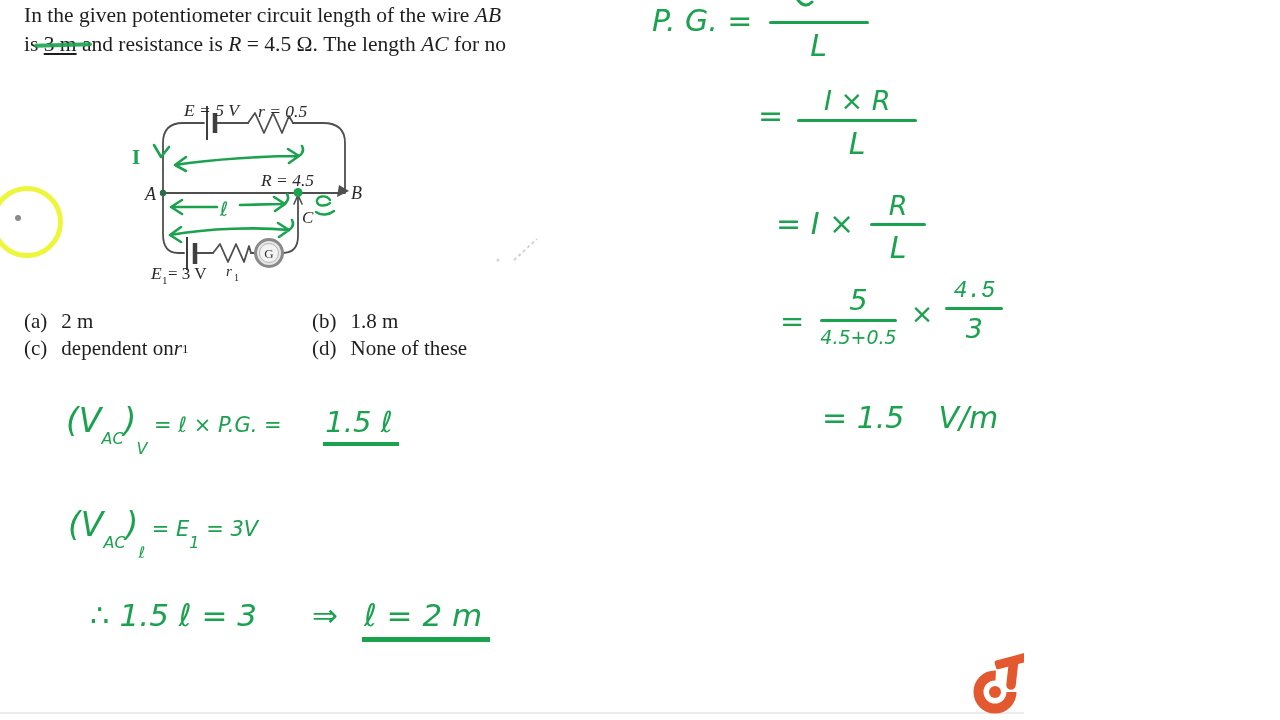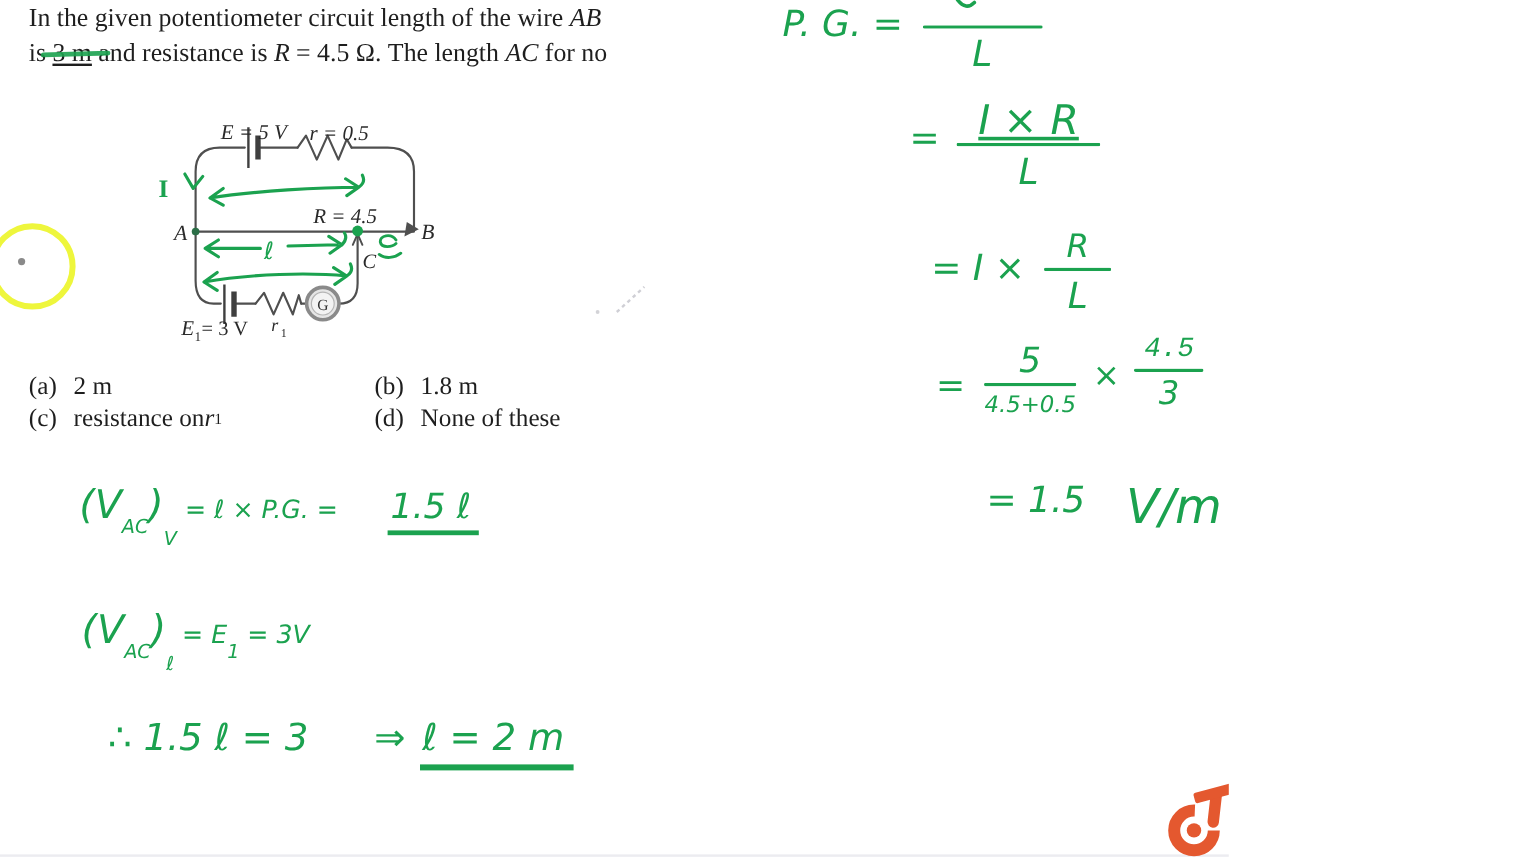--- a/index.html
+++ b/index.html
@@ -23,21 +23,21 @@
   
   .hand{font-family:"DejaVu Sans",sans-serif;font-style:italic;color:#1ba24f;}
   .hl{position:absolute;white-space:nowrap;line-height:1;}
   .hl .paren{font-size:33px;}
   .hl .sub{font-size:16px;vertical-align:-12px;}
   .hl .sub2{font-size:16px;vertical-align:-22px;}
   .hl .mid{font-size:21px;}
   .hl .res{font-size:29px;border-bottom:4px solid #1ba24f;padding:0 6px 3px 2px;margin-left:35px;}
   .hl3{font-size:31px;}
   .hl3 .arrow{margin-left:55px;}
-  .hl3 .res2{margin-left:12px;border-bottom:5px solid #1ba24f;padding:0 8px 4px 2px;}
+  .hl3 .res2{margin-left:24px;border-bottom:5px solid #1ba24f;padding:0 8px 4px 2px;}
   .hrow{position:absolute;display:flex;align-items:flex-start;white-space:nowrap;}
   .frac{display:inline-flex;flex-direction:column;align-items:center;}
   .frac .bar{align-self:stretch;border-top:3.5px solid #1ba24f;border-radius:2px;margin:1px 0 2px;}
   .logo{position:absolute;left:968px;top:652px;display:flex;align-items:center;}
   .wordmark{font-family:"DejaVu Sans",sans-serif;font-weight:bold;font-size:49px;color:#e4582f;
             letter-spacing:-2px;margin-left:8px;line-height:64px;}
   .pointer{position:absolute;left:-9px;top:186px;width:62px;height:62px;border:5px solid #eef63c;
            border-radius:50%;}
   .pointer-dot{position:absolute;left:15px;top:215px;width:6px;height:6px;border-radius:50%;background:#8a8a8a;}
   .bottom-line{position:absolute;left:0;top:712px;width:1280px;height:2px;background:#ececf0;}
@@ -124,21 +124,21 @@
           <span>2 m</span>
         </div>
       <div class="opt">
           <span class="okey">(b)</span>
           <span>1.8 m</span>
         </div>
     </div>
     <div class="orow">
       <div class="opt col1">
           <span class="okey">(c)</span>
-          <span>resistance on </span>
+          <span>dependent on </span>
           <i>r</i>
           <sub>1</sub>
         </div>
       <div class="opt">
           <span class="okey">(d)</span>
           <span>None of these</span>
         </div>
     </div>
   </div>
 
@@ -159,21 +159,21 @@
     <span style="font-size:30px;line-height:42px;">P. G. =</span>
     <span class="frac" style="width:100px;margin-left:16px;">
       <span style="height:20px;"></span>
       <span class="bar"></span>
       <span style="font-size:30px;line-height:40px;">L</span>
     </span>
   </div>
   <div class="hrow hand" style="left:758px;top:84px;">
     <span style="font-size:30px;padding-top:14px;">=</span>
     <span class="frac" style="margin-left:14px;min-width:120px;">
-      <span style="font-size:34px;line-height:34px;text-decoration:underline;">I × R</span>
+      <span style="font-size:27px;line-height:34px;">I × R</span>
       <span class="bar"></span>
       <span style="font-size:30px;line-height:40px;">L</span>
     </span>
   </div>
   <div class="hrow hand" style="left:776px;top:190px;">
     <span style="font-size:30px;padding-top:16px;">= I ×</span>
     <span class="frac" style="margin-left:16px;min-width:56px;">
       <span style="font-size:27px;line-height:32px;">R</span>
       <span class="bar"></span>
       <span style="font-size:30px;line-height:40px;">L</span>
@@ -188,21 +188,21 @@
     </span>
     <span style="font-size:27px;padding-top:16px;margin-left:14px;">×</span>
     <span class="frac" style="margin-left:12px;margin-top:-6px;min-width:58px;">
       <span style="font-size:23px;line-height:30px;font-family:Liberation Mono, monospace;">4.5</span>
       <span class="bar"></span>
       <span style="font-size:27px;line-height:34px;">3</span>
     </span>
   </div>
   <div class="hrow hand" style="left:806px;top:400px;">
     <span style="font-size:30px;margin-left:16px;">= 1.5</span>
-    <span style="font-size:40px;margin-left:34px;text-align:right;">V/m</span>
+    <span style="font-size:30px;margin-left:34px;text-align:right;">V/m</span>
   </div>
 
   <div class="pointer"></div>
   <div class="pointer-dot"></div>
 
   <div class="bottom-line"></div>
 
   <div class="logo">
     <svg width="70" height="66" viewBox="0 0 70 66" style="overflow:visible">
       <circle cx="27" cy="40" r="16.5" fill="none" stroke="#e4582f" stroke-width="10" stroke-dasharray="78 26"></circle>

